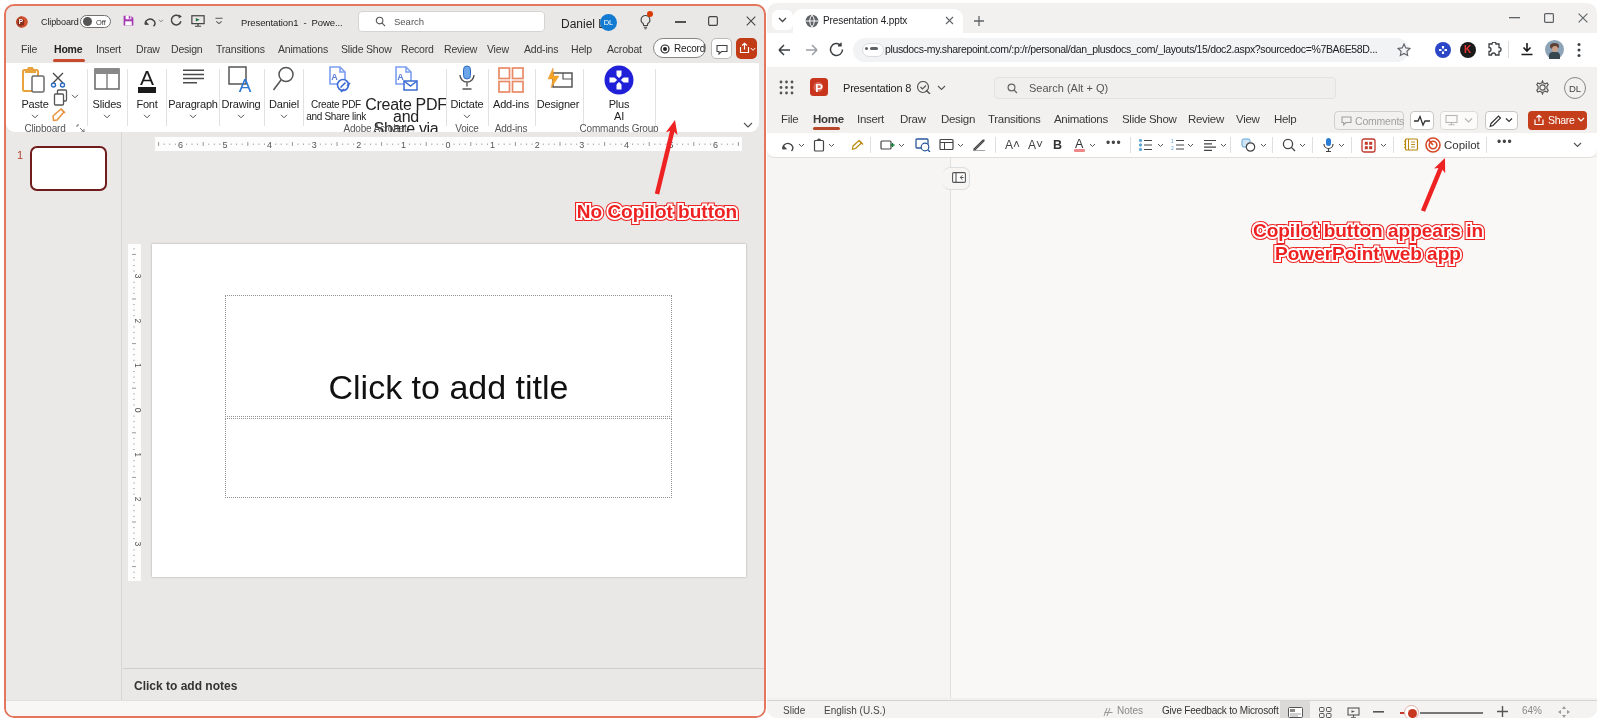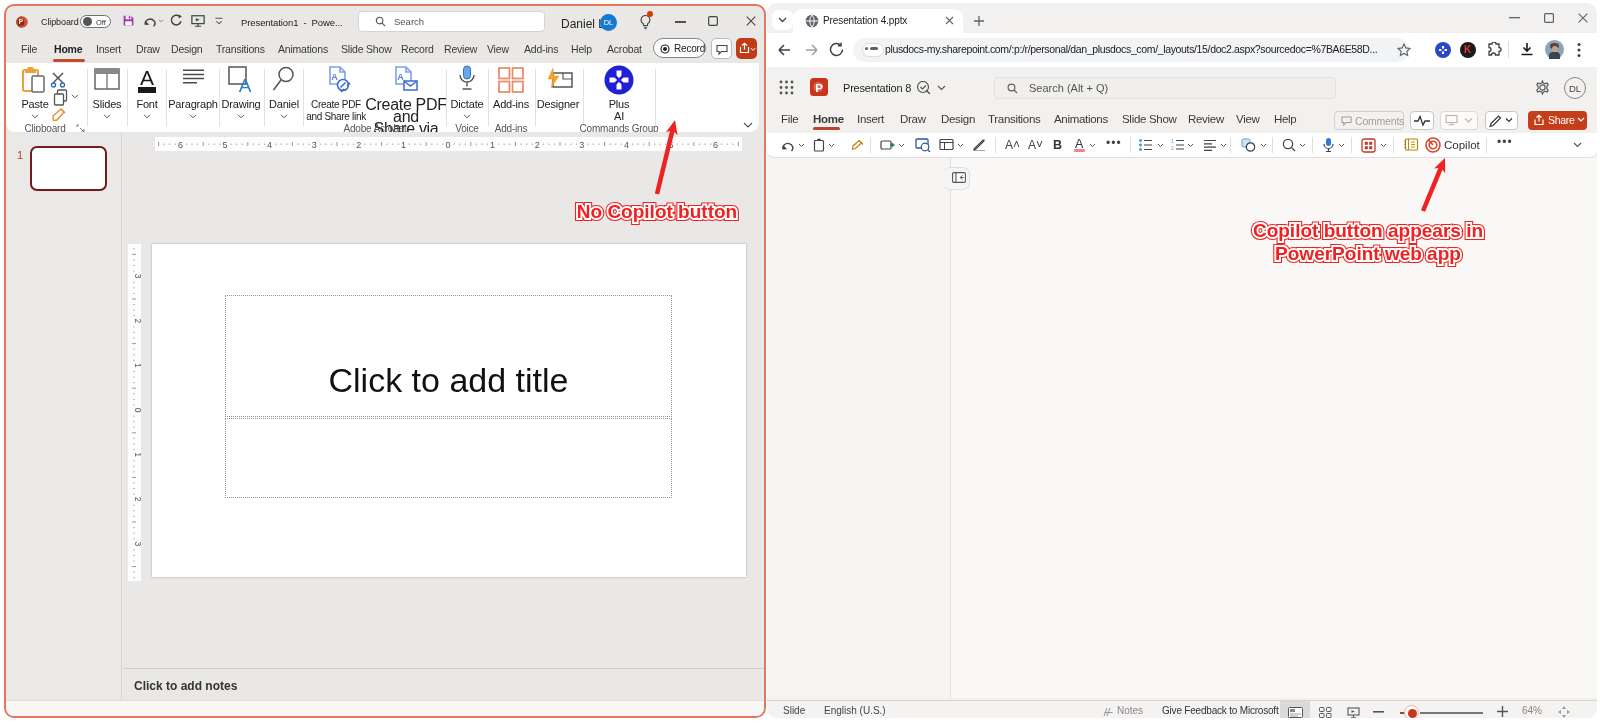--- a/index.html
+++ b/index.html
@@ -446,21 +446,21 @@
         <rect x="5.2" y="310.9" width="1.5" height="1" fill="#aaa"></rect>
         <rect x="5.2" y="316.5" width="1.5" height="1" fill="#aaa"></rect>
         <rect x="4" y="322.1" width="4" height="1" fill="#999"></rect>
         <rect x="5.2" y="327.7" width="1.5" height="1" fill="#aaa"></rect>
         <rect x="5.2" y="333.2" width="1.5" height="1" fill="#aaa"></rect>
       </svg>
     <div id="lslide"></div>
     <div class="abs" style="left:102px;top:163px;width:447px;height:122px;border:1px dotted #949494"></div>
     <div class="abs" style="left:102px;top:286px;width:447px;height:80px;border:1px dotted #949494"></div>
     <div class="abs" style="left:102px;top:163px;width:447px;height:122px;display:flex;align-items:flex-end;justify-content:center">
-        <span style="font-size:34px;color:#111;margin-bottom:17px">Click to add title</span>
+        <span style="font-size:34px;color:#111;margin-bottom:10px">Click to add title</span>
       </div>
   </div>
   <div id="lnotes">
       <span style="position:absolute;left:11px;top:10px;font-weight:bold;">Click to add notes</span>
     </div>
   <div id="lstatus"></div>
 </div>
 <div id="rwin">
   <div id="rtabbar">
     <span class="abs" style="left:5px;top:7px;width:21px;height:20px;background:#fff;border-radius:6px"></span>

